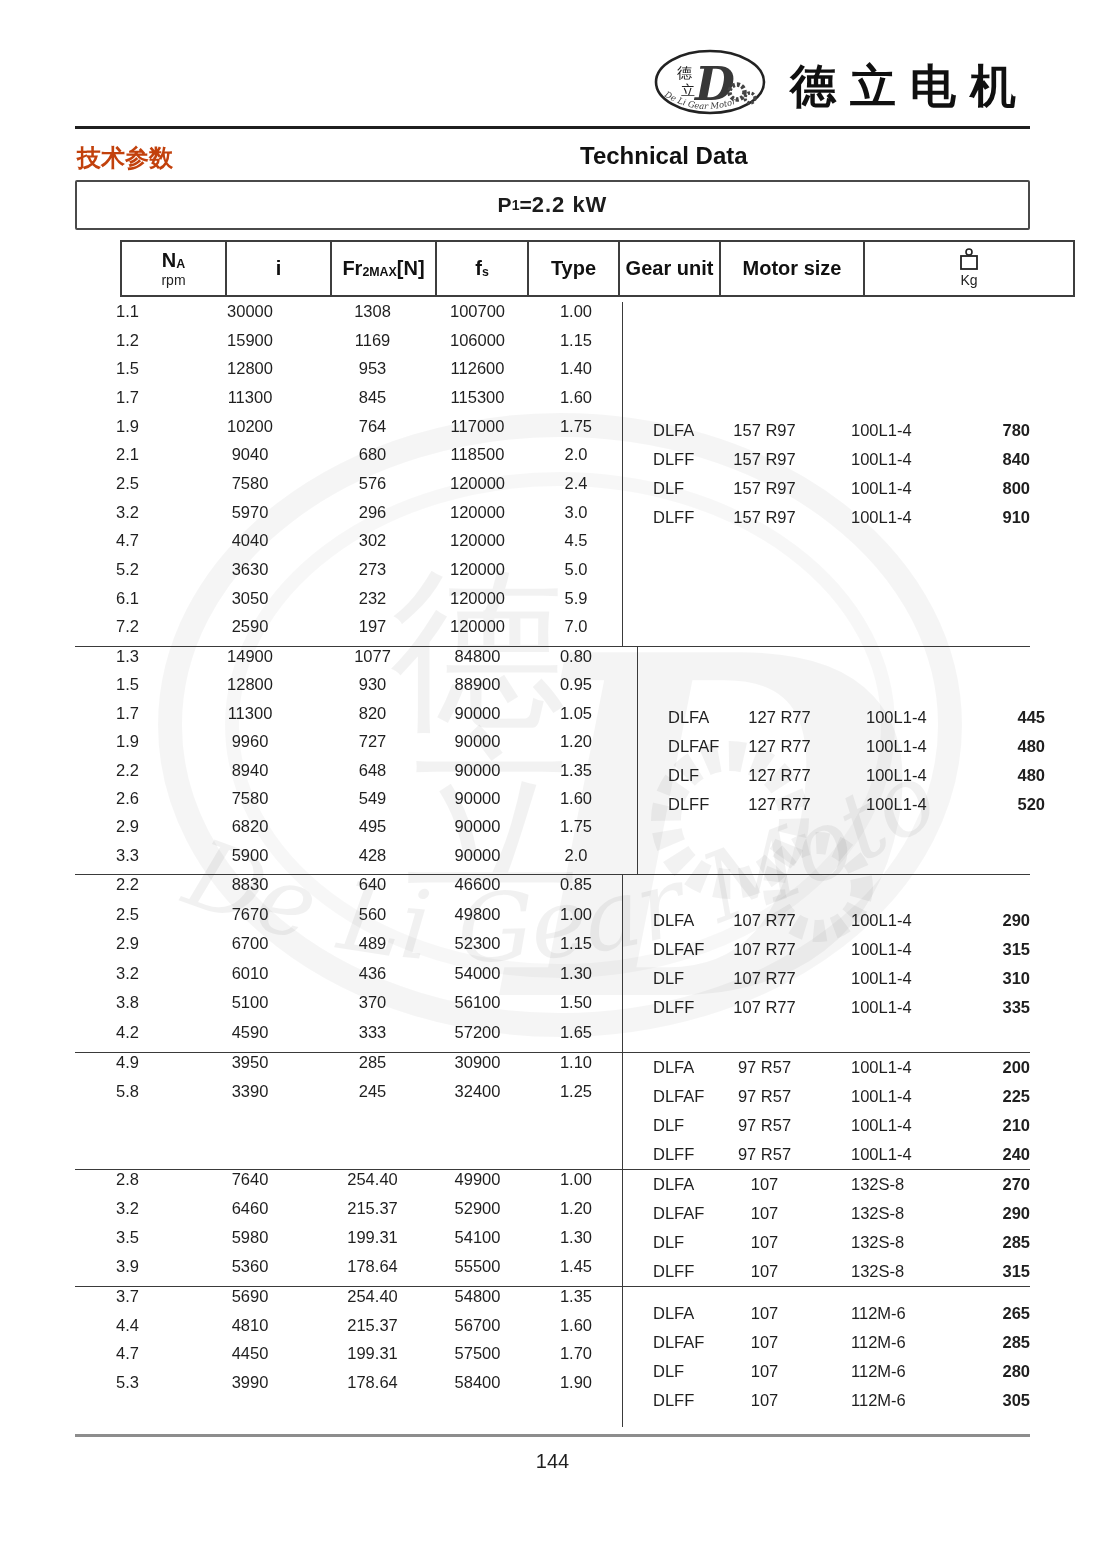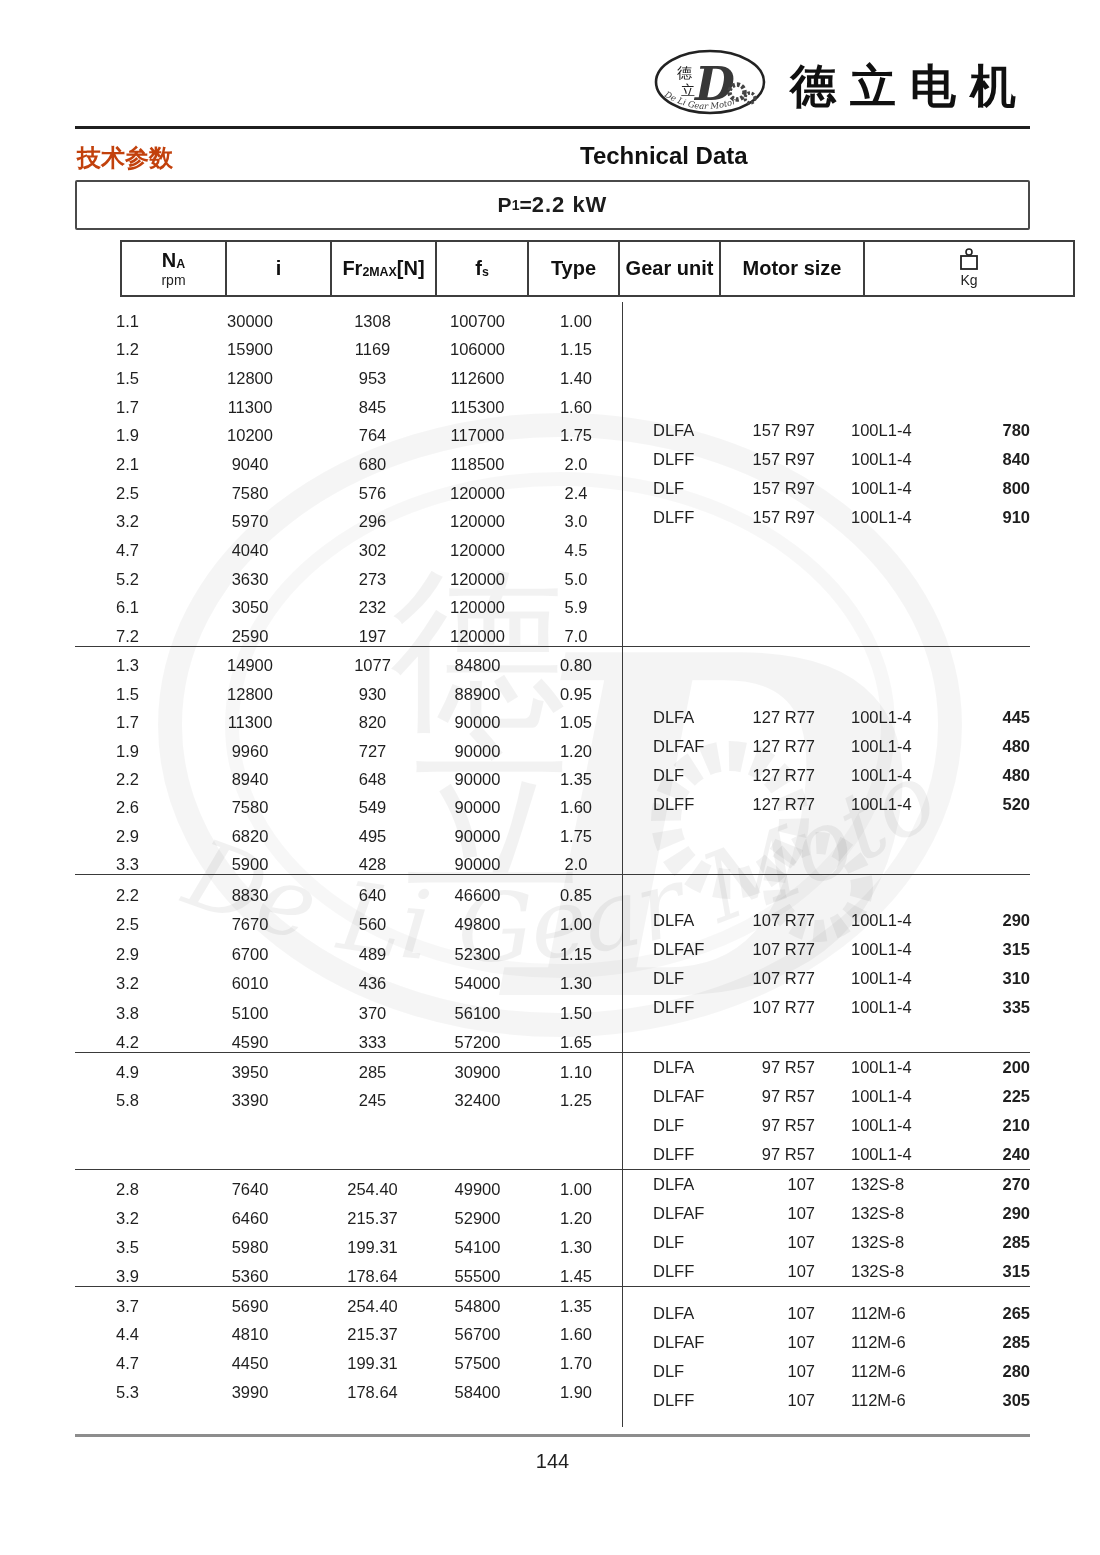--- a/index.html
+++ b/index.html
@@ -32,30 +32,30 @@
   .w105{width:105px}.w140{width:140px}.w92{width:92px}.w91{width:91px}.w101{width:101px}.w144{width:144px}
   .th-main{font-size:20px;font-weight:bold;color:#111;}
   .th-unit{font-size:14px;color:#222;}
   .sub{font-size:0.62em;font-weight:bold;vertical-align:-0.12em;}
   .kg-icon{display:block;margin:0 auto;}
   
   .tbody{position:absolute;left:75px;top:302px;width:955px;z-index:1;}
   .block{display:flex;border-bottom:1.2px solid #3a3a3a;box-sizing:border-box;}
   .block:last-child{border-bottom:none;}
   .block-left{width:547px;display:flex;flex-direction:column;}
-  .left-row{flex:1;display:flex;align-items:flex-end;}
+  .left-row{flex:1;display:flex;align-items:flex-start;}
   .top-align .left-row{flex:0 0 28.7px;}
   .cell{text-align:center;font-size:16.5px;color:#1f1f1f;}
   .c0{width:105px}.c1{width:140px}.c2{width:105px}.c3{width:105px}.c4{width:92px}
   .block-right{flex:1;border-left:1.5px solid #3a3a3a;display:flex;align-items:center;}
   .variants{width:100%;display:flex;flex-direction:column;}
   .right-row{display:flex;height:29px;align-items:center;}
   .vcell{font-size:16.5px;color:#1f1f1f;box-sizing:border-box;}
   .v0{width:91px;padding-left:30px;}
-  .v1{width:101px;text-align:right;}
+  .v1{width:101px;text-align:center;}
   .v2{width:144px;padding-left:36px;}
   .v3{width:71px;text-align:right;font-weight:bold;}
   
   .bottom-rule{position:absolute;left:75px;top:1434px;width:955px;height:3px;background:#8d8d8d;z-index:2;}
   .page-num{position:absolute;left:75px;top:1450px;width:955px;text-align:center;
     font-size:20px;color:#1f1f1f;z-index:2;}
   
   .watermark{position:absolute;left:90px;top:395px;width:920px;height:820px;z-index:0;pointer-events:none;}
   .wm-serif{font-family:"DejaVu Serif",serif;}
 </style>
@@ -247,21 +247,21 @@
           </div>
           <div class="right-row">
             <div class="vcell v0">DLFF</div>
             <div class="vcell v1">157 R97</div>
             <div class="vcell v2">100L1-4</div>
             <div class="vcell v3">910</div>
           </div>
         </div>
       </div>
     </div>
-    <div class="block" style="height: 228px;">
+    <div class="block" style="height: 228px; gap: 15px;">
       <div class="block-left">
         <div class="left-row">
           <div class="cell c0">1.3</div>
           <div class="cell c1">14900</div>
           <div class="cell c2">1077</div>
           <div class="cell c3">84800</div>
           <div class="cell c4">0.80</div>
         </div>
         <div class="left-row">
           <div class="cell c0">1.5</div>

